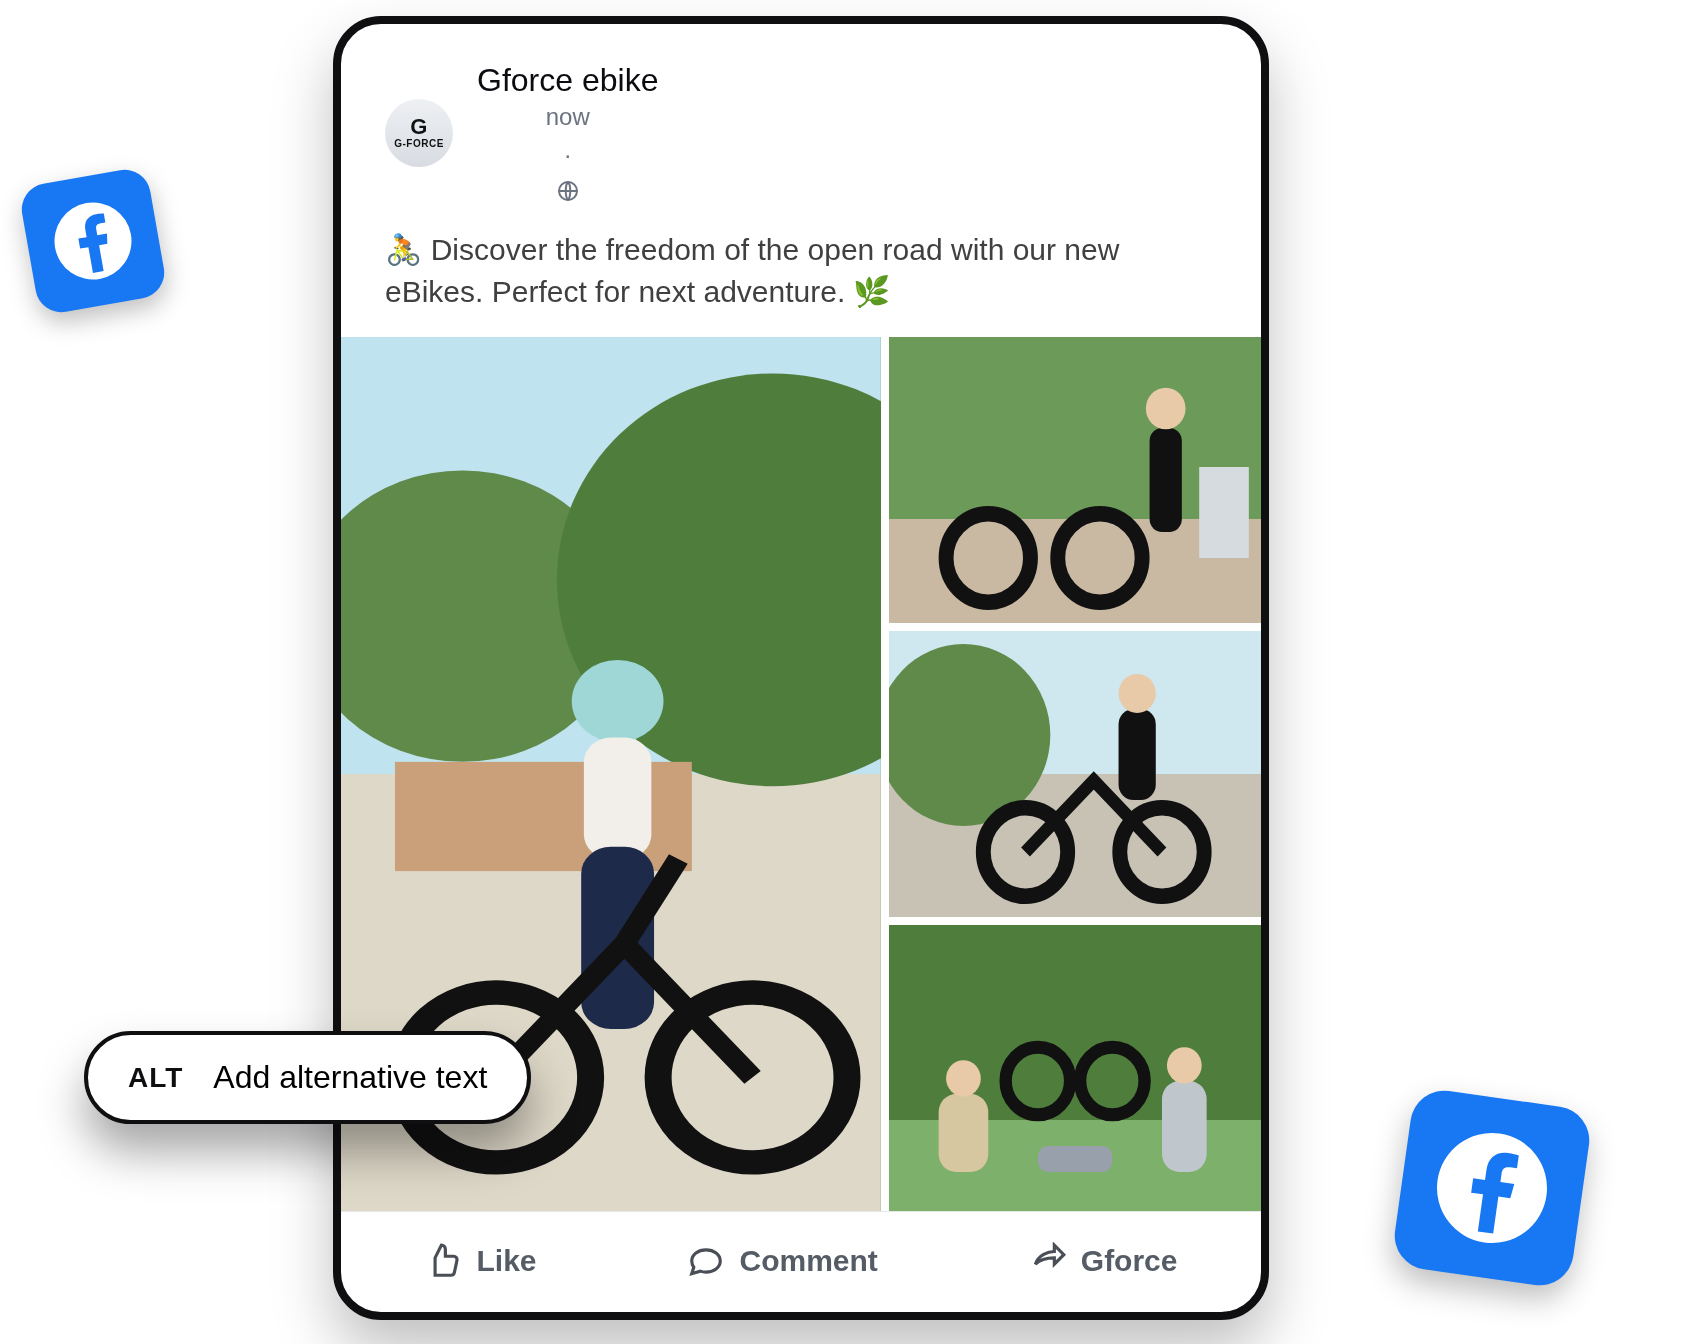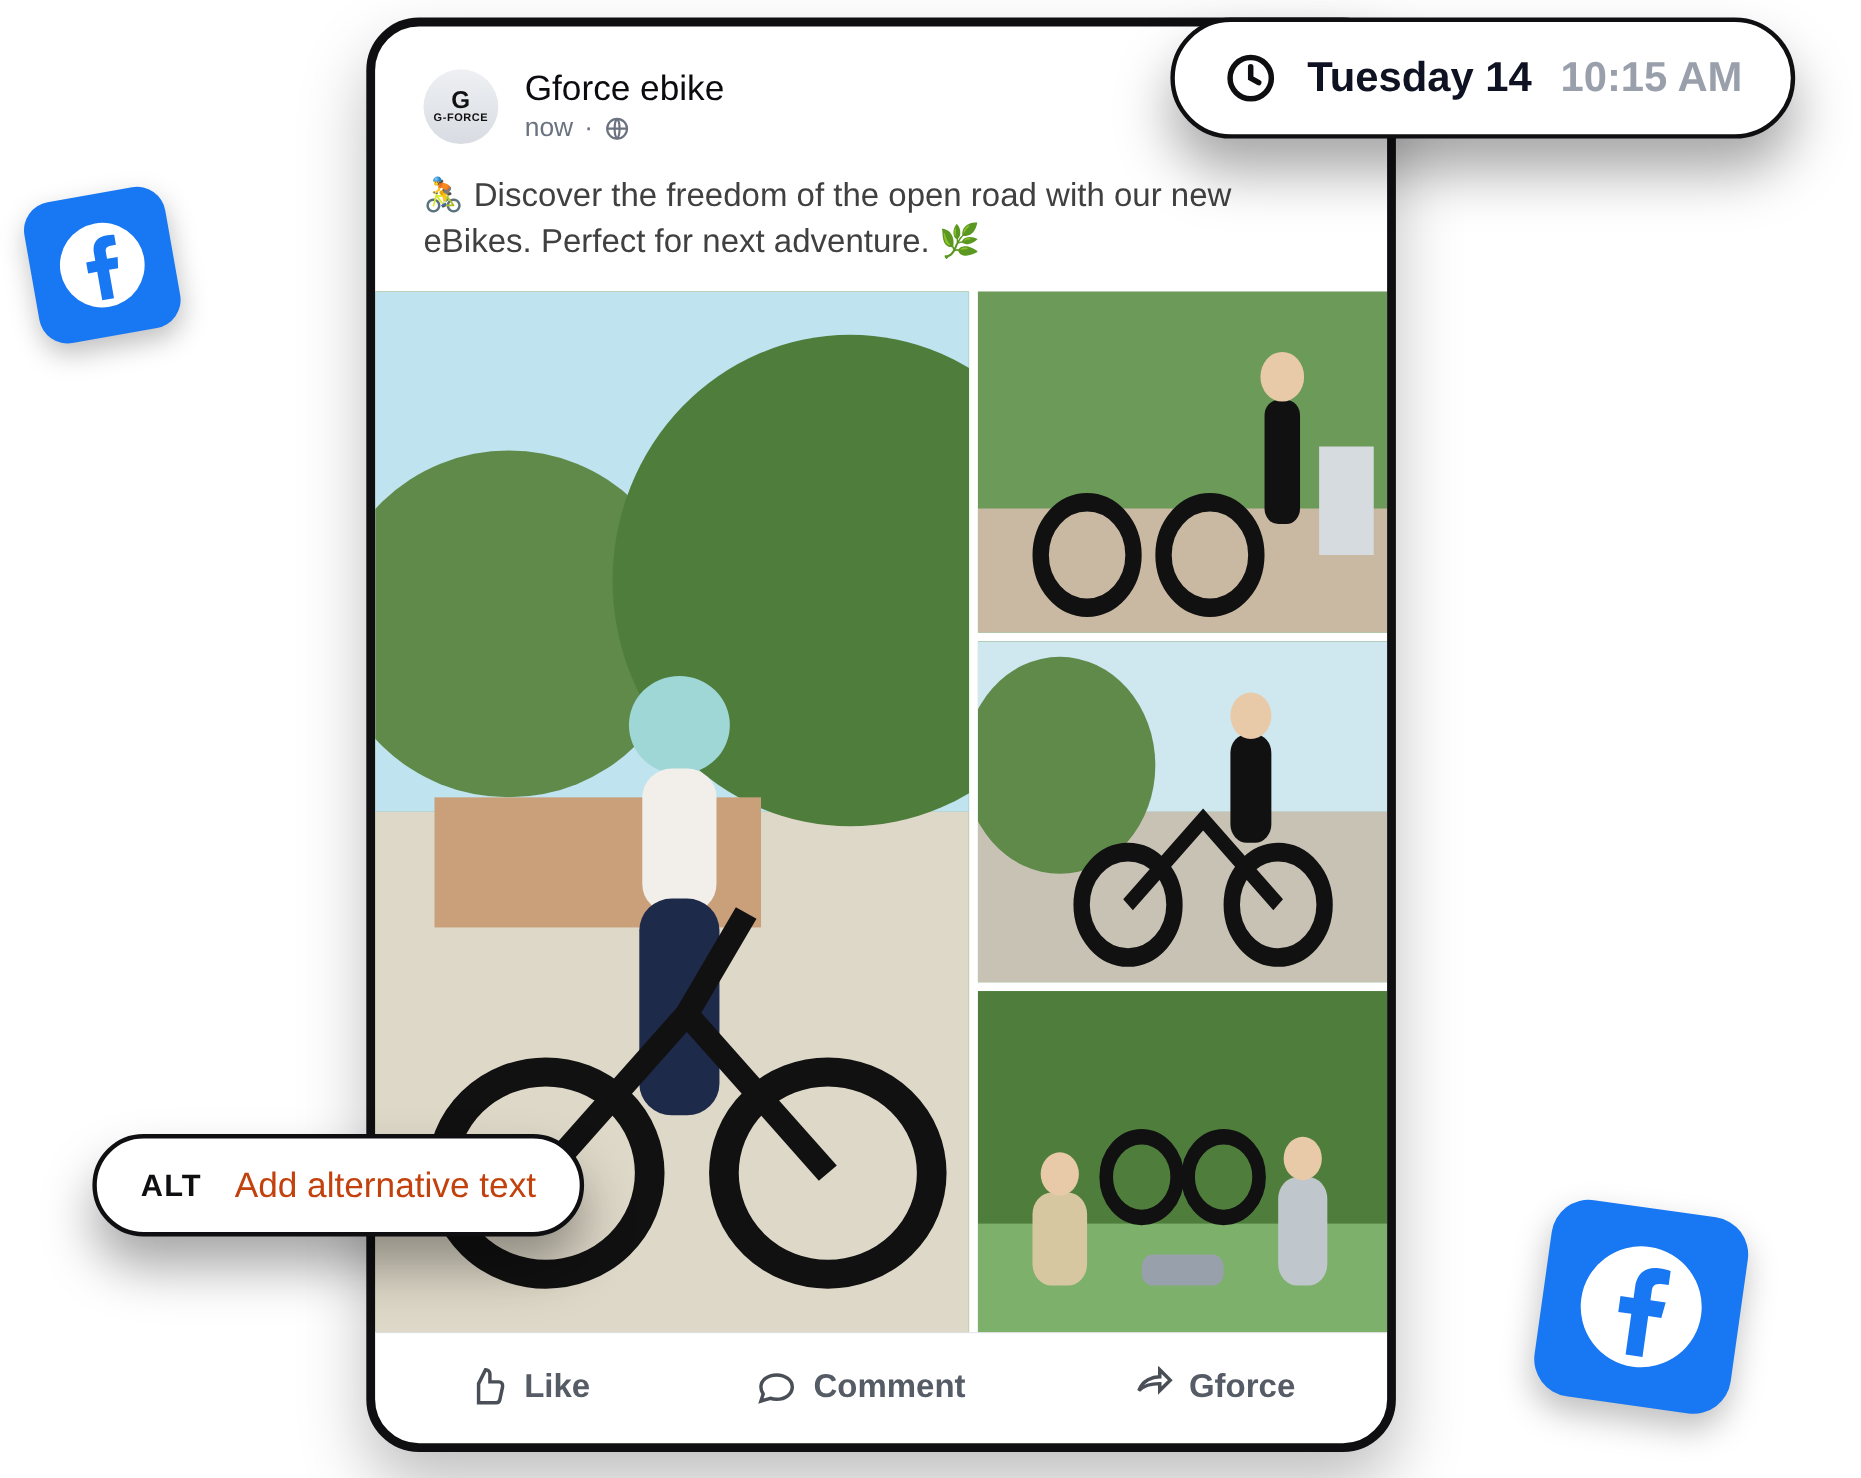--- a/index.html
+++ b/index.html
@@ -86,20 +86,21 @@
     font-weight: 400;
     color: #0b0b10;
   }
   .poster-meta {
     display: flex;
     align-items: center;
     gap: 10px;
     color: #6b7280;
     font-size: 24px;
     margin-top: 4px;
+    flex-direction: column;
   }
   .globe {
     width: 24px; height: 24px;
     display: inline-flex;
   }
   .post-text {
     padding: 8px 44px 24px 44px;
     font-size: 30px;
     line-height: 1.4;
     color: #404040;
@@ -172,21 +173,21 @@
     box-shadow: 0 28px 46px rgba(0,0,0,0.35);
     z-index: 30;
     margin-top: 32px;
   }
   .alt-badge {
     font-weight: 900;
     font-size: 28px;
     letter-spacing: 1px;
     color: #0f0f12;
   }
-  .alt-text { font-size: 32px; color: #c2410c; }
+  .alt-text { font-size: 32px; color: #000000; }
 </style>
 </head>
 <body>
 
 <div class="stage">
 
   <div class="fb-badge-1">
     <svg viewBox="0 0 24 24" width="84" height="84" aria-hidden="true">
       <circle cx="12" cy="12" r="11" fill="#fff"></circle>
       <path d="M13.5 21v-7.5h2.4l.4-2.9h-2.8V8.8c0-.8.3-1.4 1.5-1.4h1.4V4.8c-.5-.1-1.3-.2-2.2-.2-2.3 0-3.8 1.4-3.8 3.9v2.1H8v2.9h2.4V21h3.1z" fill="#1877F2"></path>
@@ -287,28 +288,20 @@
       </div>
       <div class="action-btn">
         <svg viewBox="0 0 24 24">
             <path d="M4 14c2-6 8-8 12-8V2l6 6-6 6V10c-5 0-9 1-12 4z"></path>
           </svg>
         <span>Gforce</span>
       </div>
     </div>
   </div>
 
-  <div class="time-pill">
-    <svg class="clock" viewBox="0 0 24 24">
-      <circle cx="12" cy="12" r="9" fill="none" stroke="#0f0f12" stroke-width="2.4"></circle>
-      <path d="M12 7v5l3.5 2" fill="none" stroke="#0f0f12" stroke-width="2.4" stroke-linecap="round"></path>
-    </svg>
-    <span class="time-date">Tuesday 14</span>
-    <span class="time-time">10:15 AM</span>
-  </div>
 
   <div class="alt-pill">
     <span class="alt-badge">ALT</span>
     <span class="alt-text">Add alternative text</span>
   </div>
 
   <div class="fb-badge-2">
     <svg viewBox="0 0 24 24" width="120" height="120" aria-hidden="true">
       <circle cx="12" cy="12" r="11" fill="#fff"></circle>
       <path d="M13.5 21v-7.5h2.4l.4-2.9h-2.8V8.8c0-.8.3-1.4 1.5-1.4h1.4V4.8c-.5-.1-1.3-.2-2.2-.2-2.3 0-3.8 1.4-3.8 3.9v2.1H8v2.9h2.4V21h3.1z" fill="#1877F2"></path>

